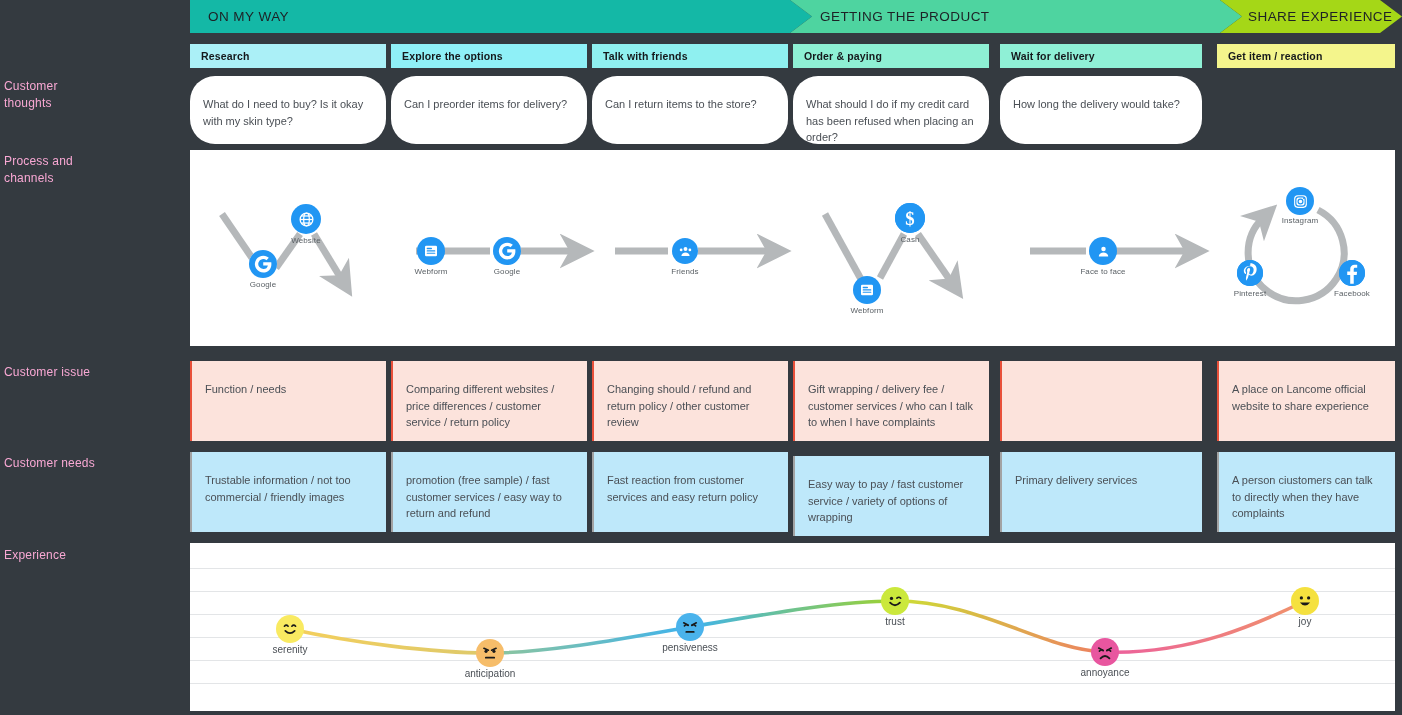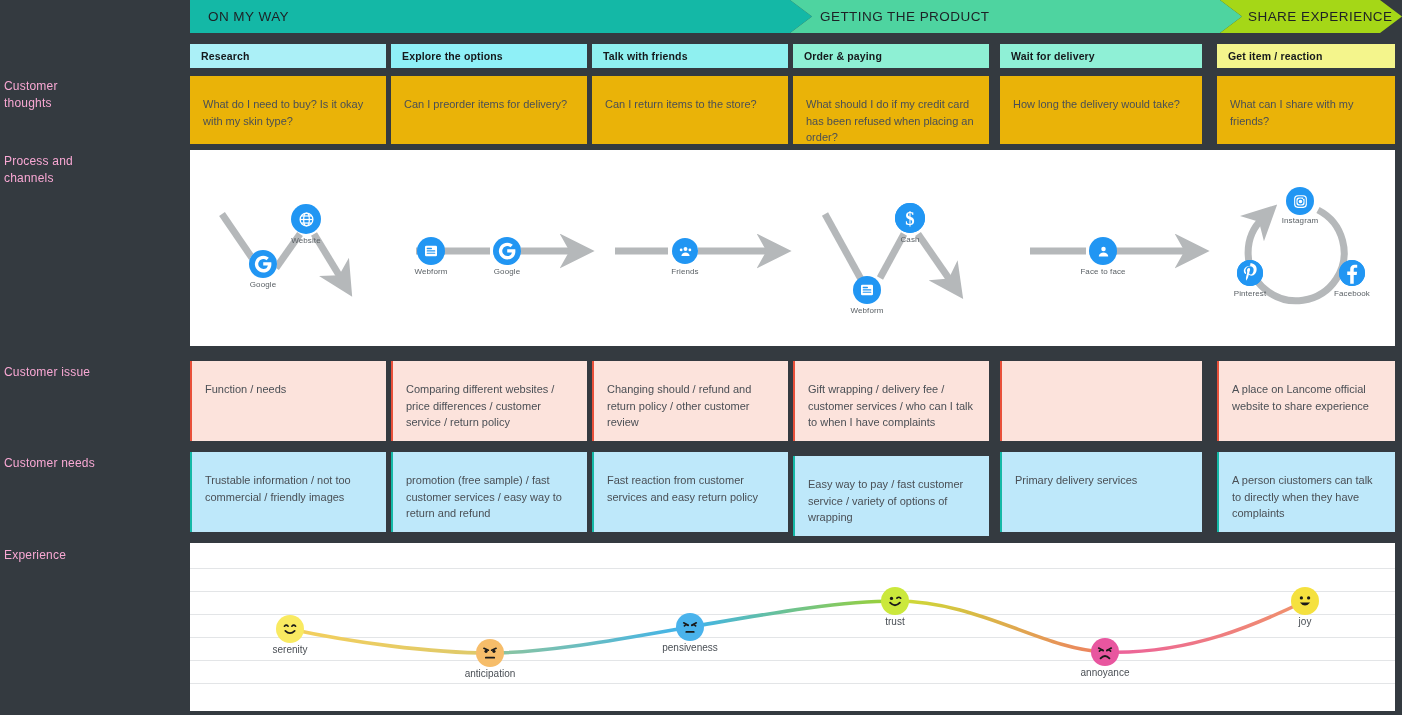--- a/index.html
+++ b/index.html
@@ -51,23 +51,23 @@
 
   
   .cell {
     position: absolute;
     background: #ffffff;
     font-size: 11px;
     line-height: 16.5px;
     color: #4a4f55;
     padding: 20px 13px 8px 13px;
   }
-  .cell.thought { background: #eab308; }
+  .cell.thought { background: #ffffff; border-radius: 25px; }
   .cell.issue   { background: #fce3dc; border-left: 2px solid #e8503a; }
-  .cell.need    { background: #bee8fa; border-left: 2px solid #14b8a6; }
+  .cell.need    { background: #bee8fa; border-left: 2px solid #a3a3a3; }
   .cell .txt { display: block; }
 
   
   .panel {
     position: absolute;
     background: #ffffff;
   }
 
   
   .ic {
@@ -153,23 +153,20 @@
     <span class="txt">Can I preorder items for delivery?</span>
     </div>
   <div class="cell thought" style="left:592px;top:76px;width:196px;height:68px">
     <span class="txt">Can I return items to the store?</span>
     </div>
   <div class="cell thought" style="left:793px;top:76px;width:196px;height:68px">
     <span class="txt">What should I do if my credit card has been refused when placing an order?</span>
     </div>
   <div class="cell thought" style="left:1000px;top:76px;width:202px;height:68px">
     <span class="txt">How long the delivery would take?</span>
-    </div>
-  <div class="cell thought" style="left:1217px;top:76px;width:178px;height:68px">
-    <span class="txt">What can I share with my friends?</span>
     </div>
 
   <div class="panel" style="left:190px;top:150px;width:1205px;height:196px">
 
     <svg width="1205" height="196" style="position:absolute;left:0;top:0">
       <defs>
         <marker id="ah" markerWidth="5" markerHeight="5" refX="2.2" refY="2.5" orient="auto">
           <path d="M0,0 L5,2.5 L0,5 L1.4,2.5 Z" fill="#b5b8ba"></path>
         </marker>
       </defs>

